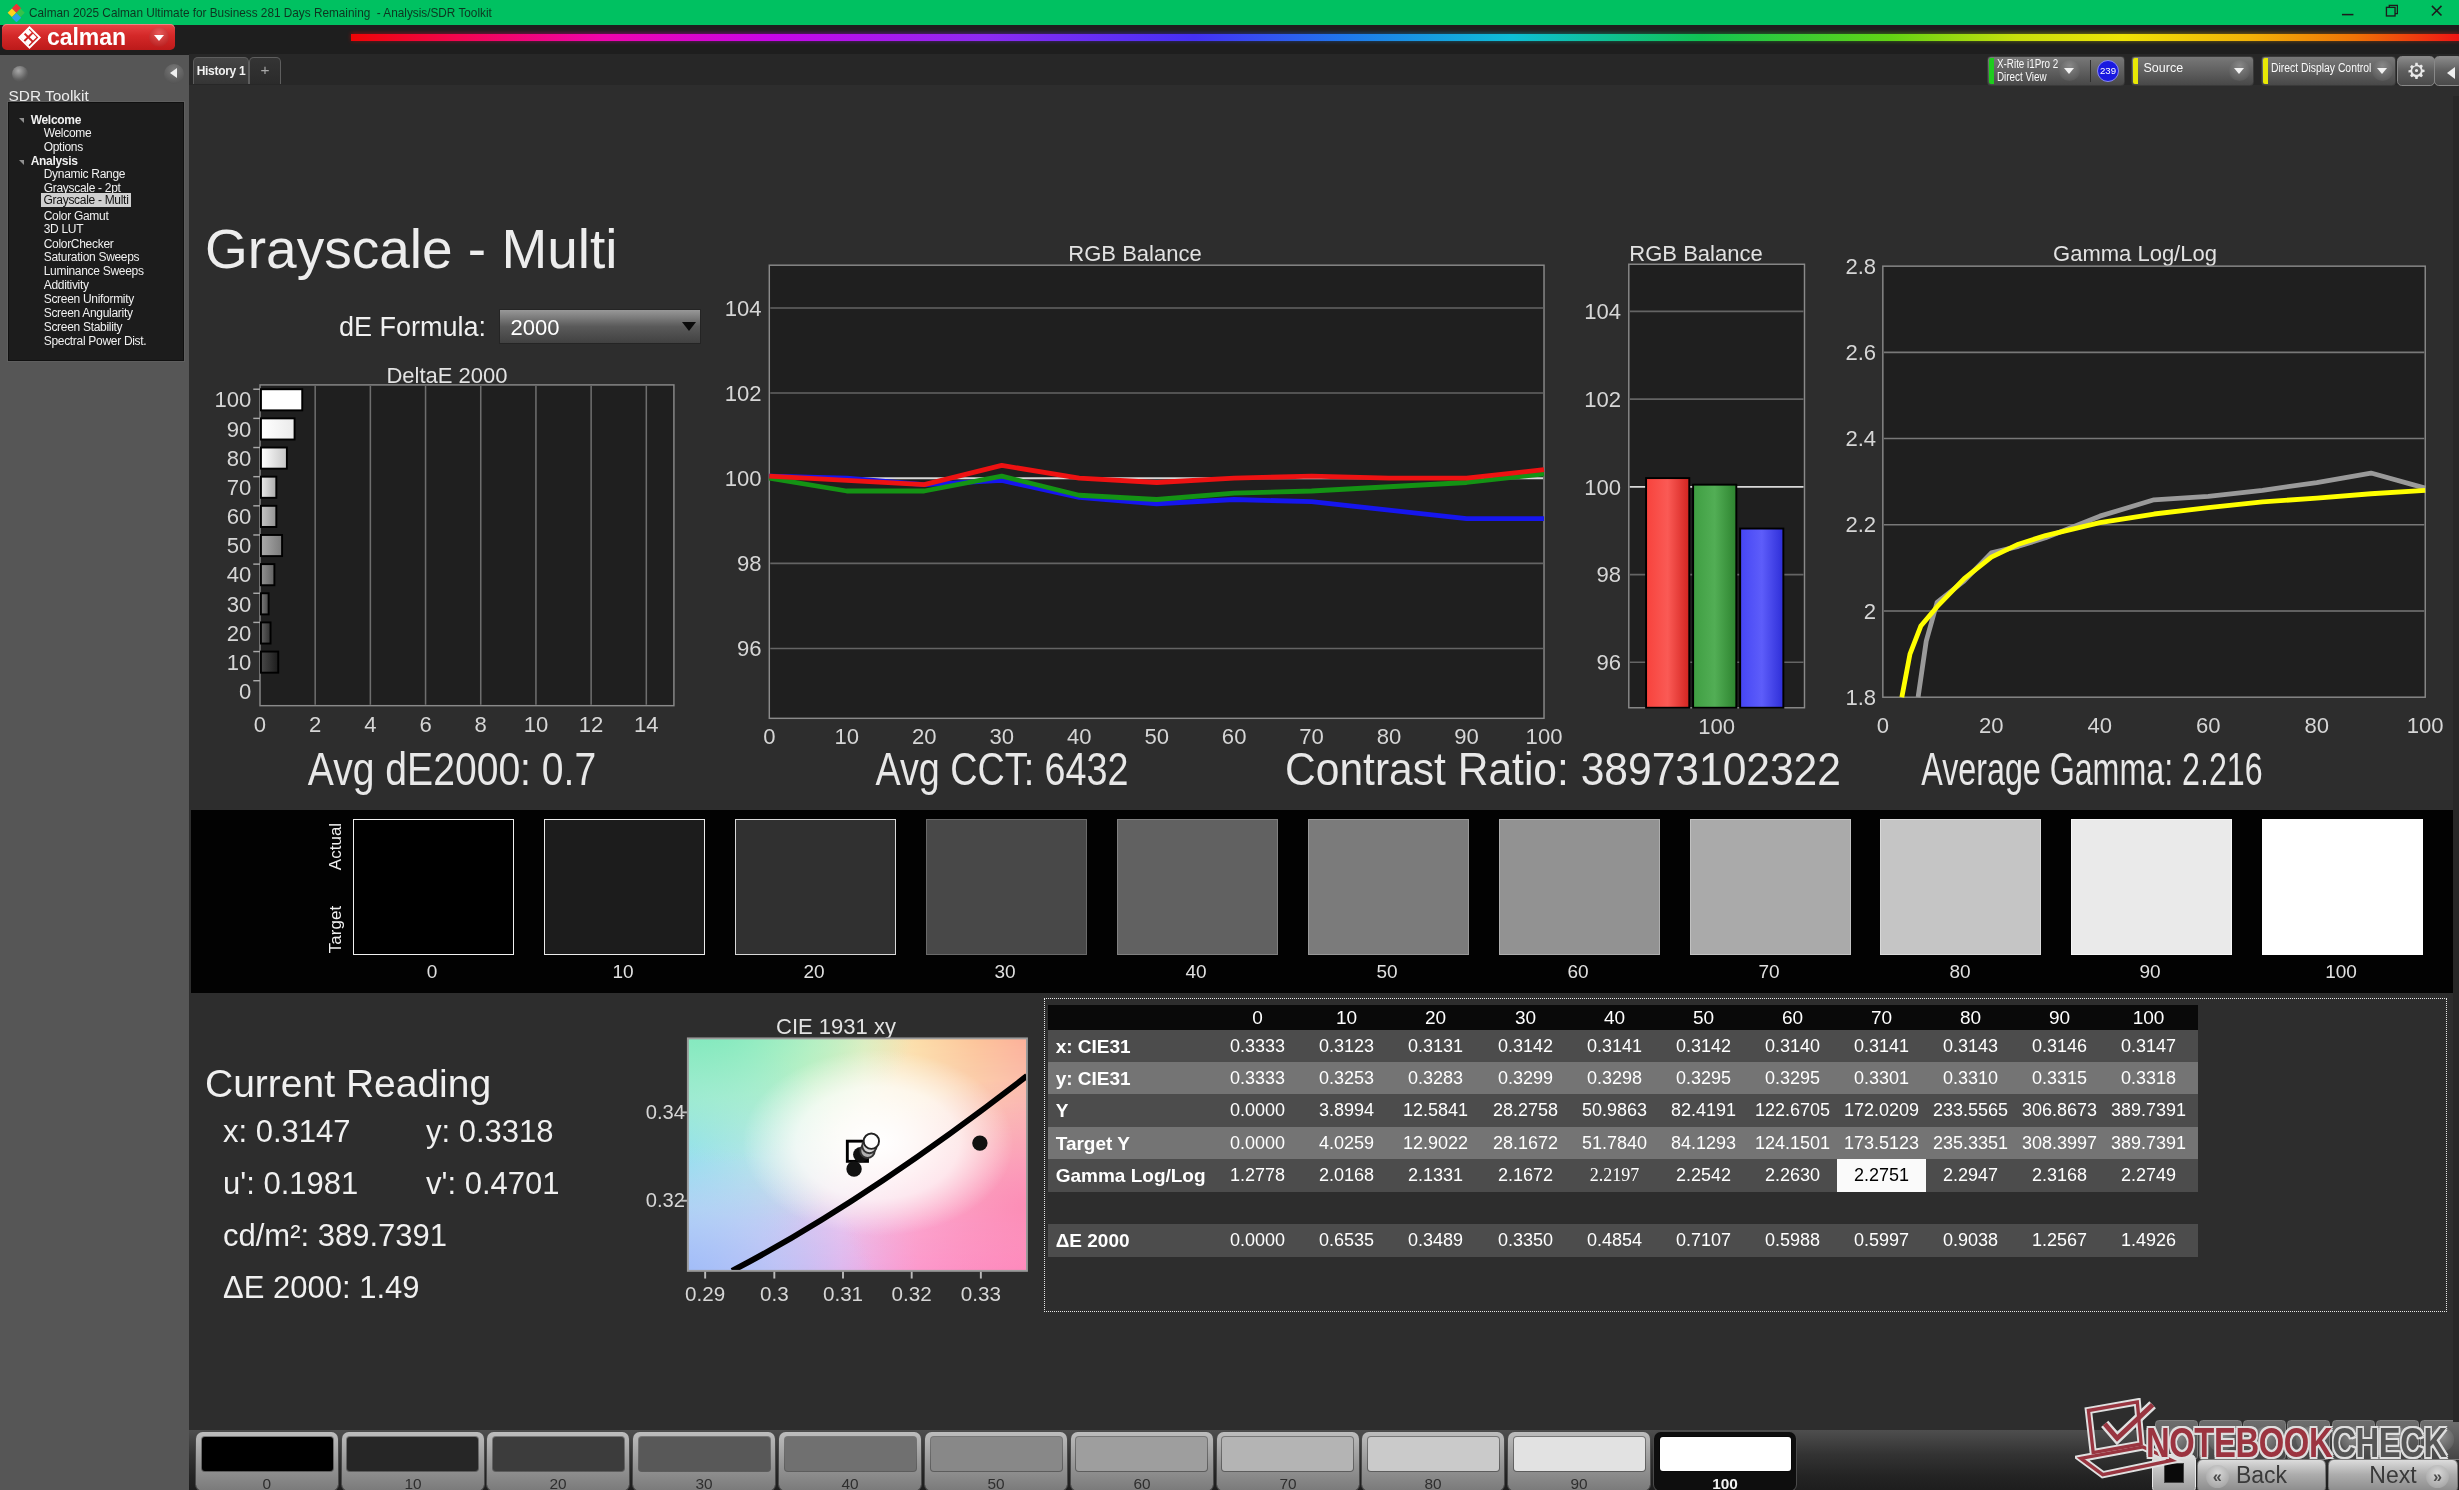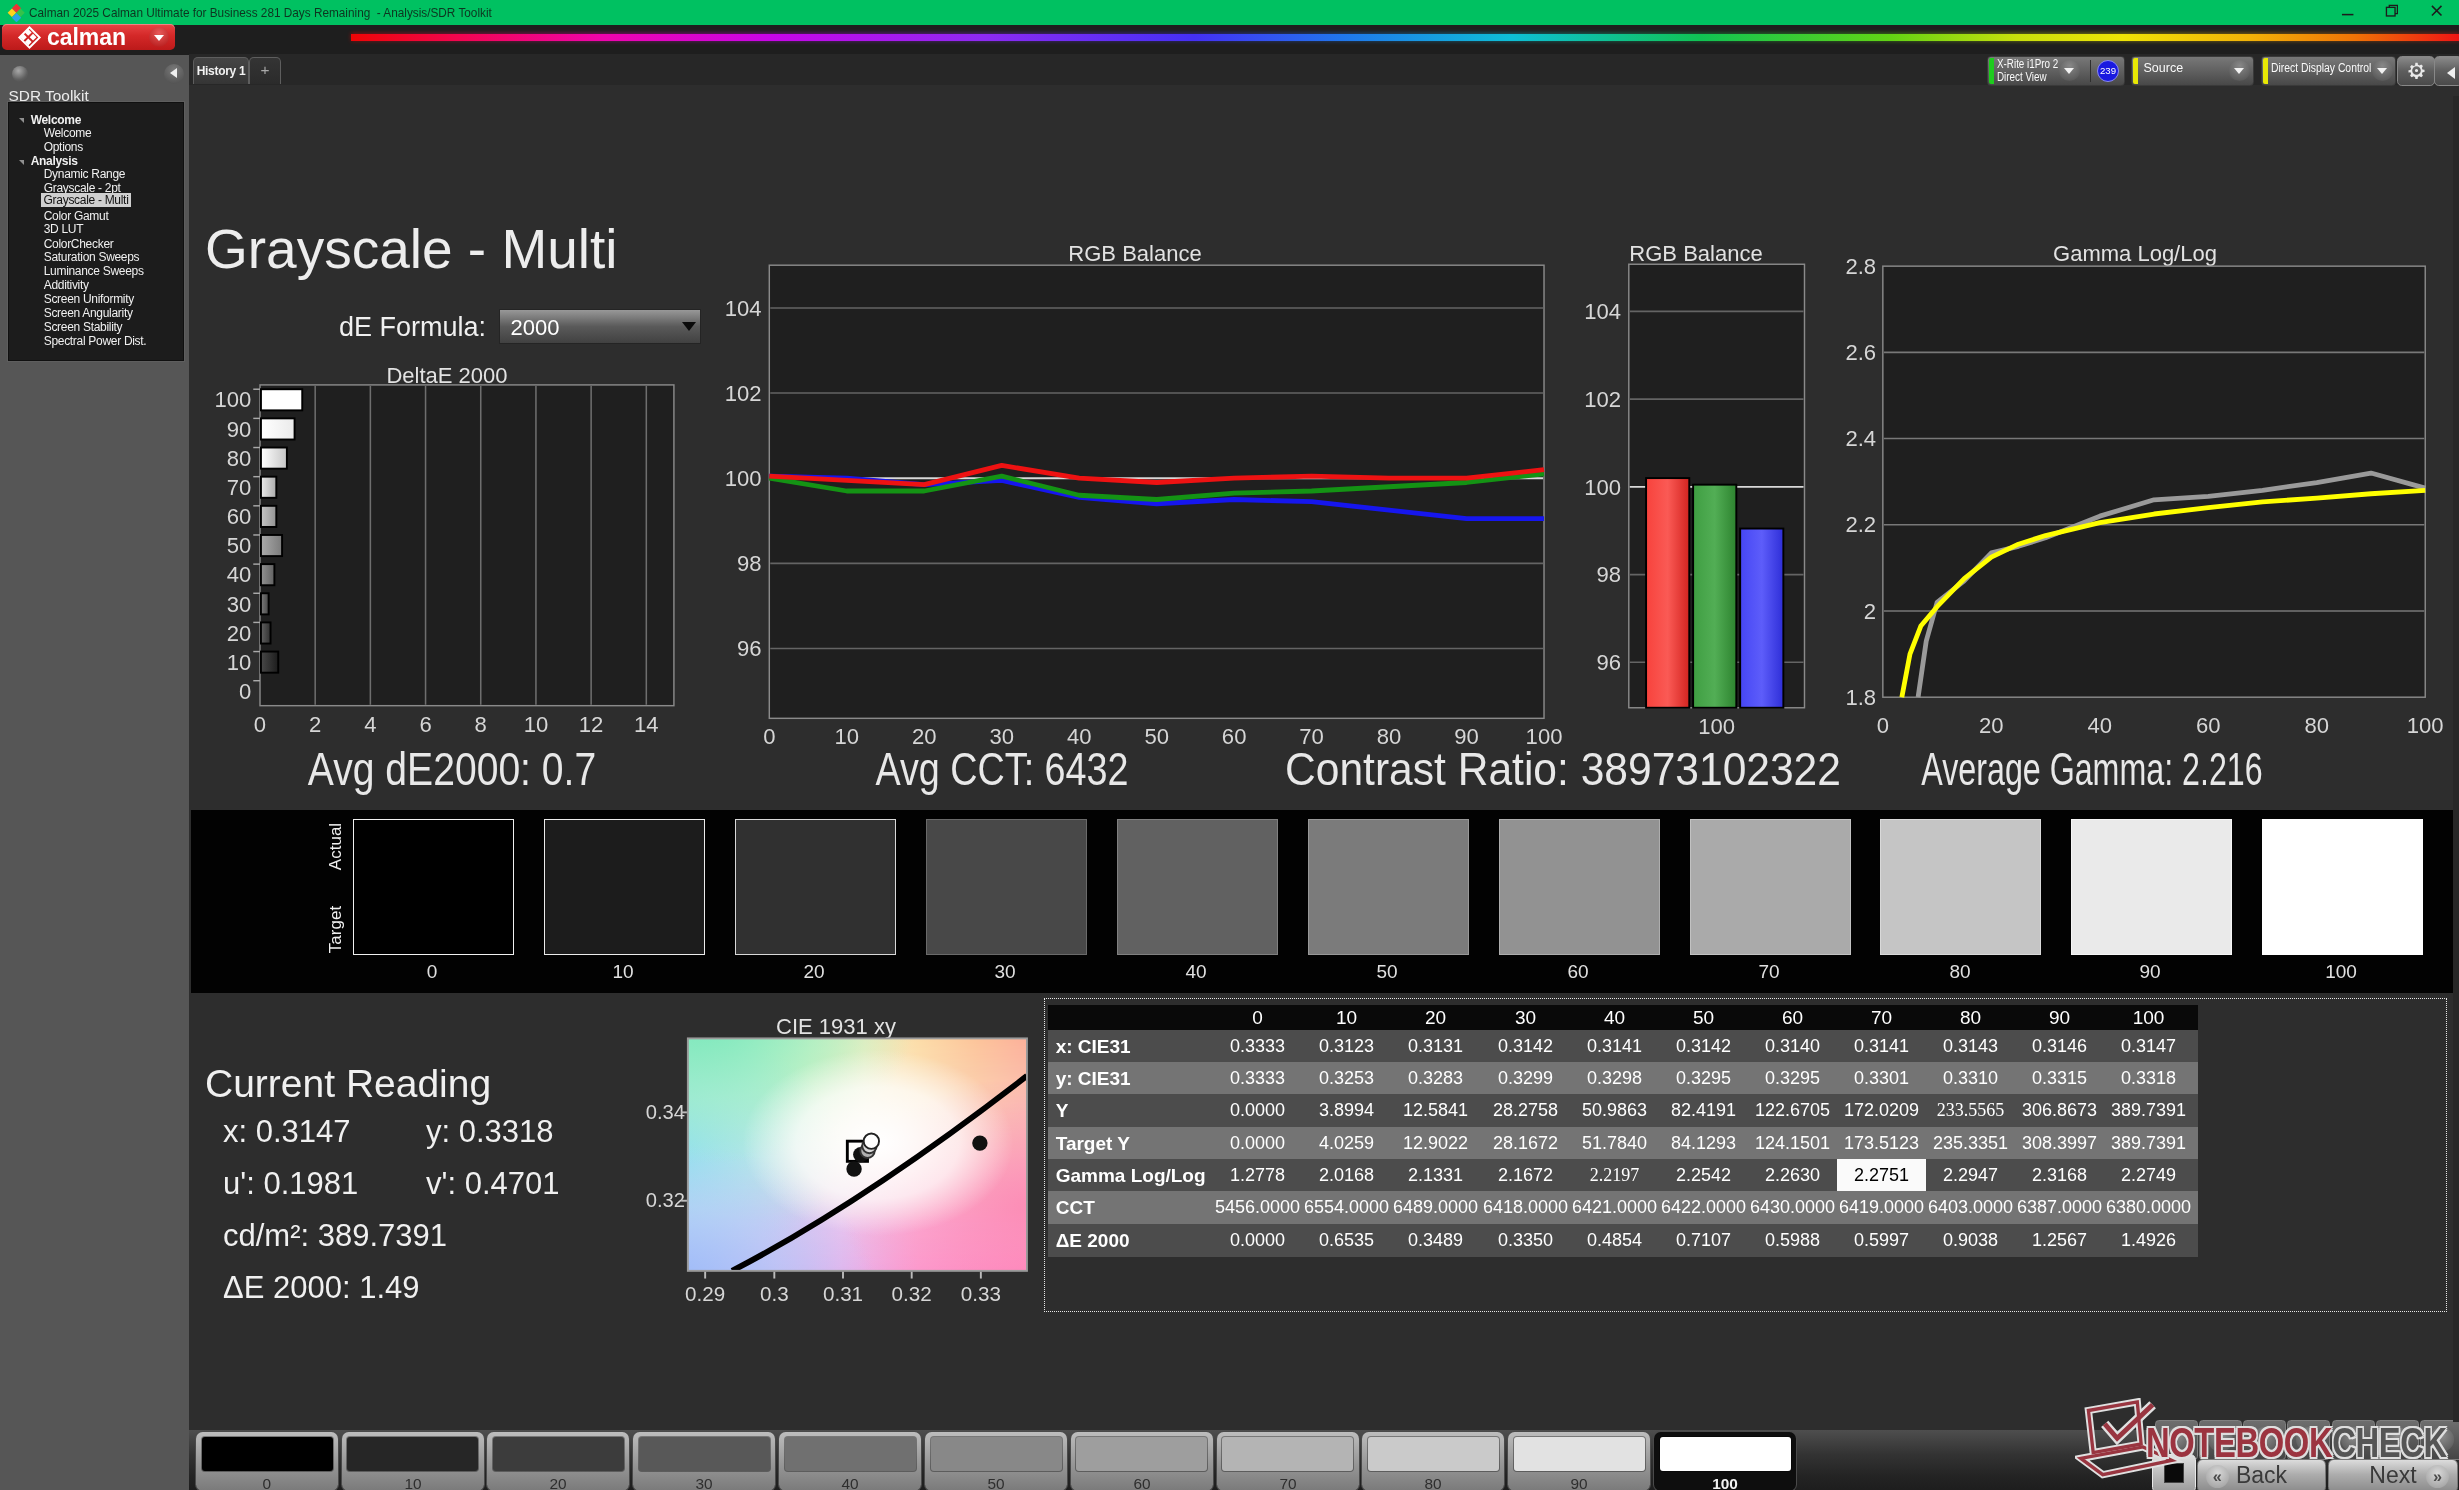--- a/index.html
+++ b/index.html
@@ -541,21 +541,21 @@
     <div class="abs trow" style="top:1094px;background:#4c4c4c;">
       <div class="rl">Y</div>
       <div class="tc" style="left:165px;width:89px;">0.0000</div>
       <div class="tc" style="left:254px;width:89px;">3.8994</div>
       <div class="tc" style="left:343px;width:89px;">12.5841</div>
       <div class="tc" style="left:433px;width:89px;">28.2758</div>
       <div class="tc" style="left:522px;width:89px;">50.9863</div>
       <div class="tc" style="left:611px;width:89px;">82.4191</div>
       <div class="tc" style="left:700px;width:89px;">122.6705</div>
       <div class="tc" style="left:789px;width:89px;">172.0209</div>
-      <div class="tc" style="left:878px;width:89px;font-family:Liberation Serif, serif;">233.5565</div>
+      <div class="tc" style="left:878px;width:89px;">233.5565</div>
       <div class="tc" style="left:967px;width:89px;">306.8673</div>
       <div class="tc" style="left:1056px;width:89px;">389.7391</div>
     </div>
     <div class="abs trow" style="top:1127px;background:#747474;">
       <div class="rl">Target Y</div>
       <div class="tc" style="left:165px;width:89px;">0.0000</div>
       <div class="tc" style="left:254px;width:89px;">4.0259</div>
       <div class="tc" style="left:343px;width:89px;">12.9022</div>
       <div class="tc" style="left:433px;width:89px;">28.1672</div>
       <div class="tc" style="left:522px;width:89px;">51.7840</div>
@@ -572,34 +572,20 @@
       <div class="tc" style="left:254px;width:89px;">2.0168</div>
       <div class="tc" style="left:343px;width:89px;">2.1331</div>
       <div class="tc" style="left:433px;width:89px;">2.1672</div>
       <div class="tc" style="left:522px;width:89px;font-family:Liberation Serif, serif;">2.2197</div>
       <div class="tc" style="left:611px;width:89px;">2.2542</div>
       <div class="tc" style="left:700px;width:89px;">2.2630</div>
       <div class="tc" style="left:789px;width:89px;background:#fafafa;color:#000;">2.2751</div>
       <div class="tc" style="left:878px;width:89px;">2.2947</div>
       <div class="tc" style="left:967px;width:89px;">2.3168</div>
       <div class="tc" style="left:1056px;width:89px;">2.2749</div>
-    </div>
-    <div class="abs trow" style="top:1191px;background:#747474;">
-      <div class="rl">CCT</div>
-      <div class="tc" style="left:165px;width:89px;">5456.0000</div>
-      <div class="tc" style="left:254px;width:89px;">6554.0000</div>
-      <div class="tc" style="left:343px;width:89px;">6489.0000</div>
-      <div class="tc" style="left:433px;width:89px;">6418.0000</div>
-      <div class="tc" style="left:522px;width:89px;">6421.0000</div>
-      <div class="tc" style="left:611px;width:89px;">6422.0000</div>
-      <div class="tc" style="left:700px;width:89px;">6430.0000</div>
-      <div class="tc" style="left:789px;width:89px;">6419.0000</div>
-      <div class="tc" style="left:878px;width:89px;">6403.0000</div>
-      <div class="tc" style="left:967px;width:89px;">6387.0000</div>
-      <div class="tc" style="left:1056px;width:89px;">6380.0000</div>
     </div>
     <div class="abs trow" style="top:1224px;background:#4c4c4c;">
       <div class="rl">ΔE 2000</div>
       <div class="tc" style="left:165px;width:89px;">0.0000</div>
       <div class="tc" style="left:254px;width:89px;">0.6535</div>
       <div class="tc" style="left:343px;width:89px;">0.3489</div>
       <div class="tc" style="left:433px;width:89px;">0.3350</div>
       <div class="tc" style="left:522px;width:89px;">0.4854</div>
       <div class="tc" style="left:611px;width:89px;">0.7107</div>
       <div class="tc" style="left:700px;width:89px;">0.5988</div>

